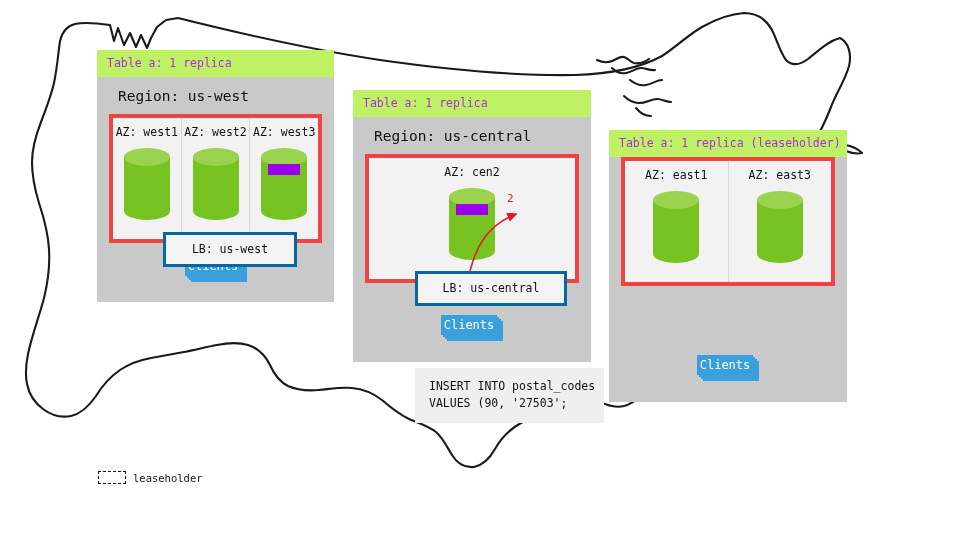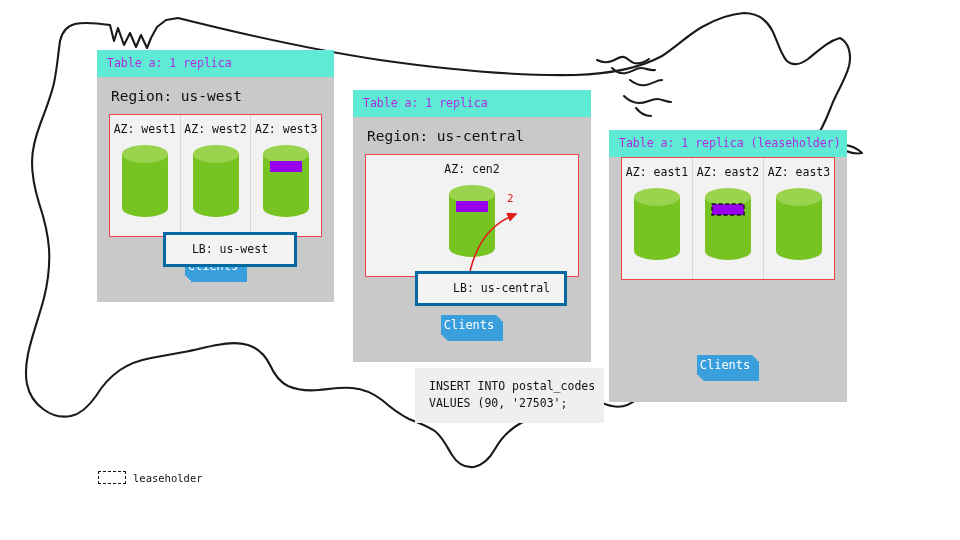--- a/index.html
+++ b/index.html
@@ -10,37 +10,37 @@
     font-family: "DejaVu Sans Mono", "Liberation Mono", monospace;
   }
   #stage { position: relative; width: 960px; height: 540px; background:#fff; }
 
   
   #us-map { position:absolute; left:0; top:0; width:960px; height:540px; }
 
   
   .region-panel { position: absolute; }
   .region-head {
-    background:#5eead4;
+    background:#bef264;
     padding: 6px 16px 7px 10px;
     font-size: 11.5px;
     color: #b02ce0;
     letter-spacing: 0px;
     white-space: nowrap;
   }
   .region-body { background:#c9c9c9; padding: 0 0 0 0; }
   .region-title {
-    font-size: 14.5px; color:#111; padding: 11px 0 10px 14px;
+    font-size: 14.5px; color:#111; padding: 11px 0 10px 21px;
     white-space: nowrap;
   }
   .az-strip {
     background:#f2f2f2;
     margin: 0 12px;
     display: flex;
-    border: 1px solid #ef4444;
+    border: 4px solid #ef4444;
   }
   .az-cell {
     flex: 1 1 0;
     position: relative;
     padding: 7px 0 10px 0;
     border-right: 1px solid #d8d8d8;
     text-align: center;
   }
   .az-cell:last-child { border-right: none; }
   .az-label { font-size: 11.5px; color:#111; white-space: nowrap; }
@@ -279,21 +279,21 @@
 
       </div>
 
       <div class="clients-stack" style="left:88px; top:198px; width:62px; height:26px;">
         <div class="layer" style="left:6px; top:6px; width:56px; height:20px;"></div>
         <div class="layer" style="left:4px; top:4px; width:56px; height:20px;"></div>
         <div class="layer" style="left:2px; top:2px; width:56px; height:20px;"></div>
         <div class="front" style="width:56px; height:20px;">Clients</div>
       </div>
     </div>
-    <div class="lb-box" style="left:62px; top:181px; width:118px;text-align:right;">LB: us-central</div>
+    <div class="lb-box" style="left:62px; top:181px; width:118px;">LB: us-central</div>
   </div>
 
   <svg class="overlay" width="960" height="540" viewBox="0 0 960 540">
     <defs>
       <marker id="redarrow" markerWidth="7" markerHeight="7" refX="5.4" refY="3" orient="auto" markerUnits="strokeWidth">
         <path d="M0,0 L6.4,3 L0,6 z" fill="#e01b1b"></path>
       </marker>
     </defs>
     <path d="M470,271 C476,248 486,226 516,214" stroke="#e01b1b" stroke-width="1.6" fill="none" marker-end="url(#redarrow)"></path>
   </svg>
@@ -310,31 +310,20 @@
         <div class="az-cell">
           <div class="az-label">AZ: east1</div>
           <div class="cyl-wrap">
             <svg width="52" height="80" viewBox="0 0 52 80">
               <path d="M3,12 L3,66 A23,9 0 0 0 49,66 L49,12 Z" fill="#77c322"></path>
               <ellipse cx="26" cy="12" rx="23" ry="9" fill="#9ad34d"></ellipse>
             </svg>
           </div>
         </div>
 
-        <div class="az-cell">
-          <div class="az-label">AZ: east2</div>
-          <div class="cyl-wrap">
-            <svg width="52" height="80" viewBox="0 0 52 80">
-              <path d="M3,12 L3,66 A23,9 0 0 0 49,66 L49,12 Z" fill="#77c322"></path>
-              <ellipse cx="26" cy="12" rx="23" ry="9" fill="#9ad34d"></ellipse>
-              <rect x="10" y="19" width="32" height="11" fill="#9900ee"></rect>
-              <rect x="10" y="19" width="32" height="11" fill="none" stroke="#111111" stroke-width="1.4" stroke-dasharray="4,2.6"></rect>
-            </svg>
-          </div>
-        </div>
 
         <div class="az-cell">
           <div class="az-label">AZ: east3</div>
           <div class="cyl-wrap">
             <svg width="52" height="80" viewBox="0 0 52 80">
               <path d="M3,12 L3,66 A23,9 0 0 0 49,66 L49,12 Z" fill="#77c322"></path>
               <ellipse cx="26" cy="12" rx="23" ry="9" fill="#9ad34d"></ellipse>
             </svg>
           </div>
         </div>

